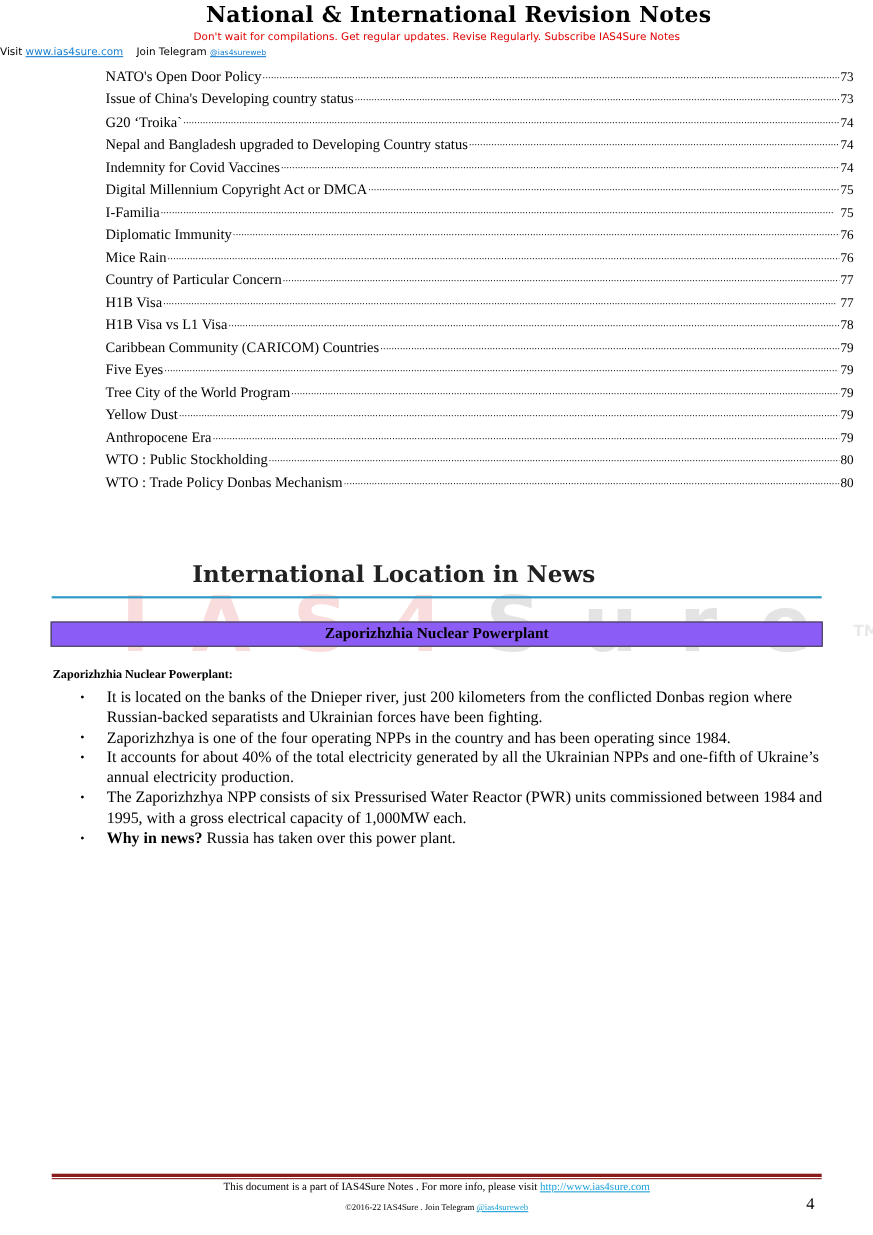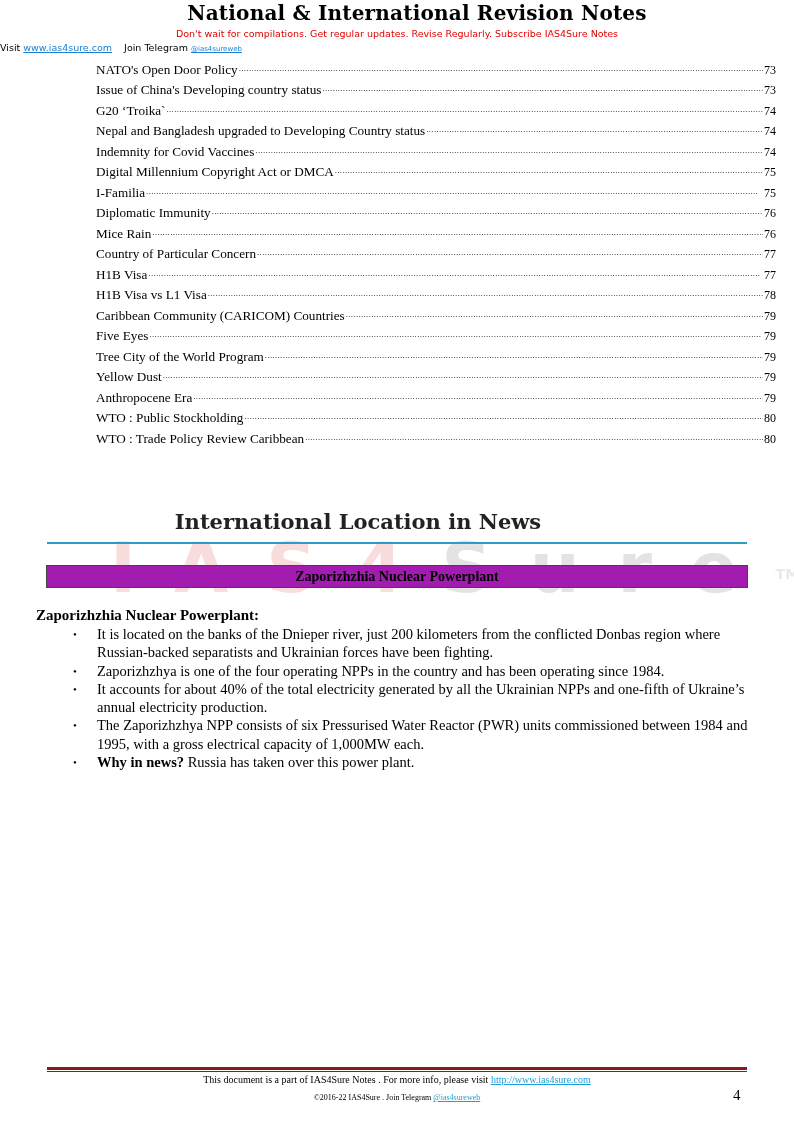--- a/index.html
+++ b/index.html
@@ -14,22 +14,22 @@
   .toc-row .t { white-space:nowrap; }
   .toc-row .dots { flex:1; overflow:hidden; white-space:nowrap; font-size:9px; letter-spacing:0.3px; margin:0 1px 2px 1px; }
   .toc-row .dots::after { content:"................................................................................................................................................................................................................................................"; }
   .toc-row .p { font-family:Liberation Serif, serif; font-size:12px;margin-top:36px; }
   .watermark { position:absolute; top:528px; left:110px; font-family:"DejaVu Sans", sans-serif; font-weight:bold; font-size:70px; letter-spacing:38px; opacity:0.13; line-height:80px; white-space:nowrap; }
   .watermark .r { color:#d40000; }
   .watermark .g { color:#333; }
   .watermark .tm { font-size:14px; letter-spacing:0; vertical-align:top; position:relative; top:6px; color:#555; }
   .sec-title { position:absolute; top:509px; left:0; width:716px; text-align:center; font-family:"DejaVu Serif", serif; font-weight:bold; font-size:21px; color:#222; }
   .sec-rule { position:absolute; top:542px; left:47px; width:700px; height:2px; background:#2e9ac6; }
-  .box { position:absolute; top:565px; left:46px; width:700px; height:21px; background:#a21caf; border:1px solid #444; text-align:center; font-weight:bold; font-size:14px; line-height:21px; }
-  .art-h { position:absolute; top:607px; left:36px; font-weight:bold; font-size:15px; }
+  .box { position:absolute; top:565px; left:46px; width:700px; height:21px; background:#8b5cf6; border:1px solid #444; text-align:center; font-weight:bold; font-size:14px; line-height:21px; }
+  .art-h { position:absolute; top:607px; left:48px; font-weight:bold; font-size:11px; }
   .bullets { position:absolute; top:625px; left:73px; width:690px; margin:0; padding:0; list-style:none; font-size:14.5px; line-height:18.3px; }
   .bullets li { position:relative; padding-left:24px; }
   .bullets li .bul { position:absolute; left:0; top:0; font-size:11px; }
   .bullets b { font-weight:bold; }
   .foot-rule1 { position:absolute; top:1067px; left:47px; width:700px; height:3px; background:#8b1a1a; }
   .foot-rule2 { position:absolute; top:1071px; left:47px; width:700px; height:1px; background:#8b1a1a; }
   .foot1 { position:absolute; top:1074px; left:0; width:794px; text-align:center; font-size:10px; }
   .foot1 a, .foot2 a { color:#1a9fd8; text-decoration:underline; }
   .foot2 { position:absolute; top:1093px; left:0; width:794px; text-align:center; font-size:8px; }
   .pgnum { position:absolute; top:1087px; left:733px; font-size:15px; }
@@ -132,21 +132,21 @@
       <span class="t">Anthropocene Era</span>
       <span class="dots"></span>
       <span class="p">79</span>
     </div>
   <div class="toc-row">
       <span class="t">WTO : Public Stockholding</span>
       <span class="dots"></span>
       <span class="p">80</span>
     </div>
   <div class="toc-row">
-      <span class="t">WTO : Trade Policy Review Caribbean</span>
+      <span class="t">WTO : Trade Policy Donbas Mechanism</span>
       <span class="dots"></span>
       <span class="p">80</span>
     </div>
 </div>
 
 <div class="watermark"><span class="r">IAS4</span><span class="g">Sure</span><span class="tm">TM</span></div>
 
 <div class="sec-title">International Location in News</div>
 <div class="sec-rule"></div>
 <div class="box">Zaporizhzhia Nuclear Powerplant</div>

